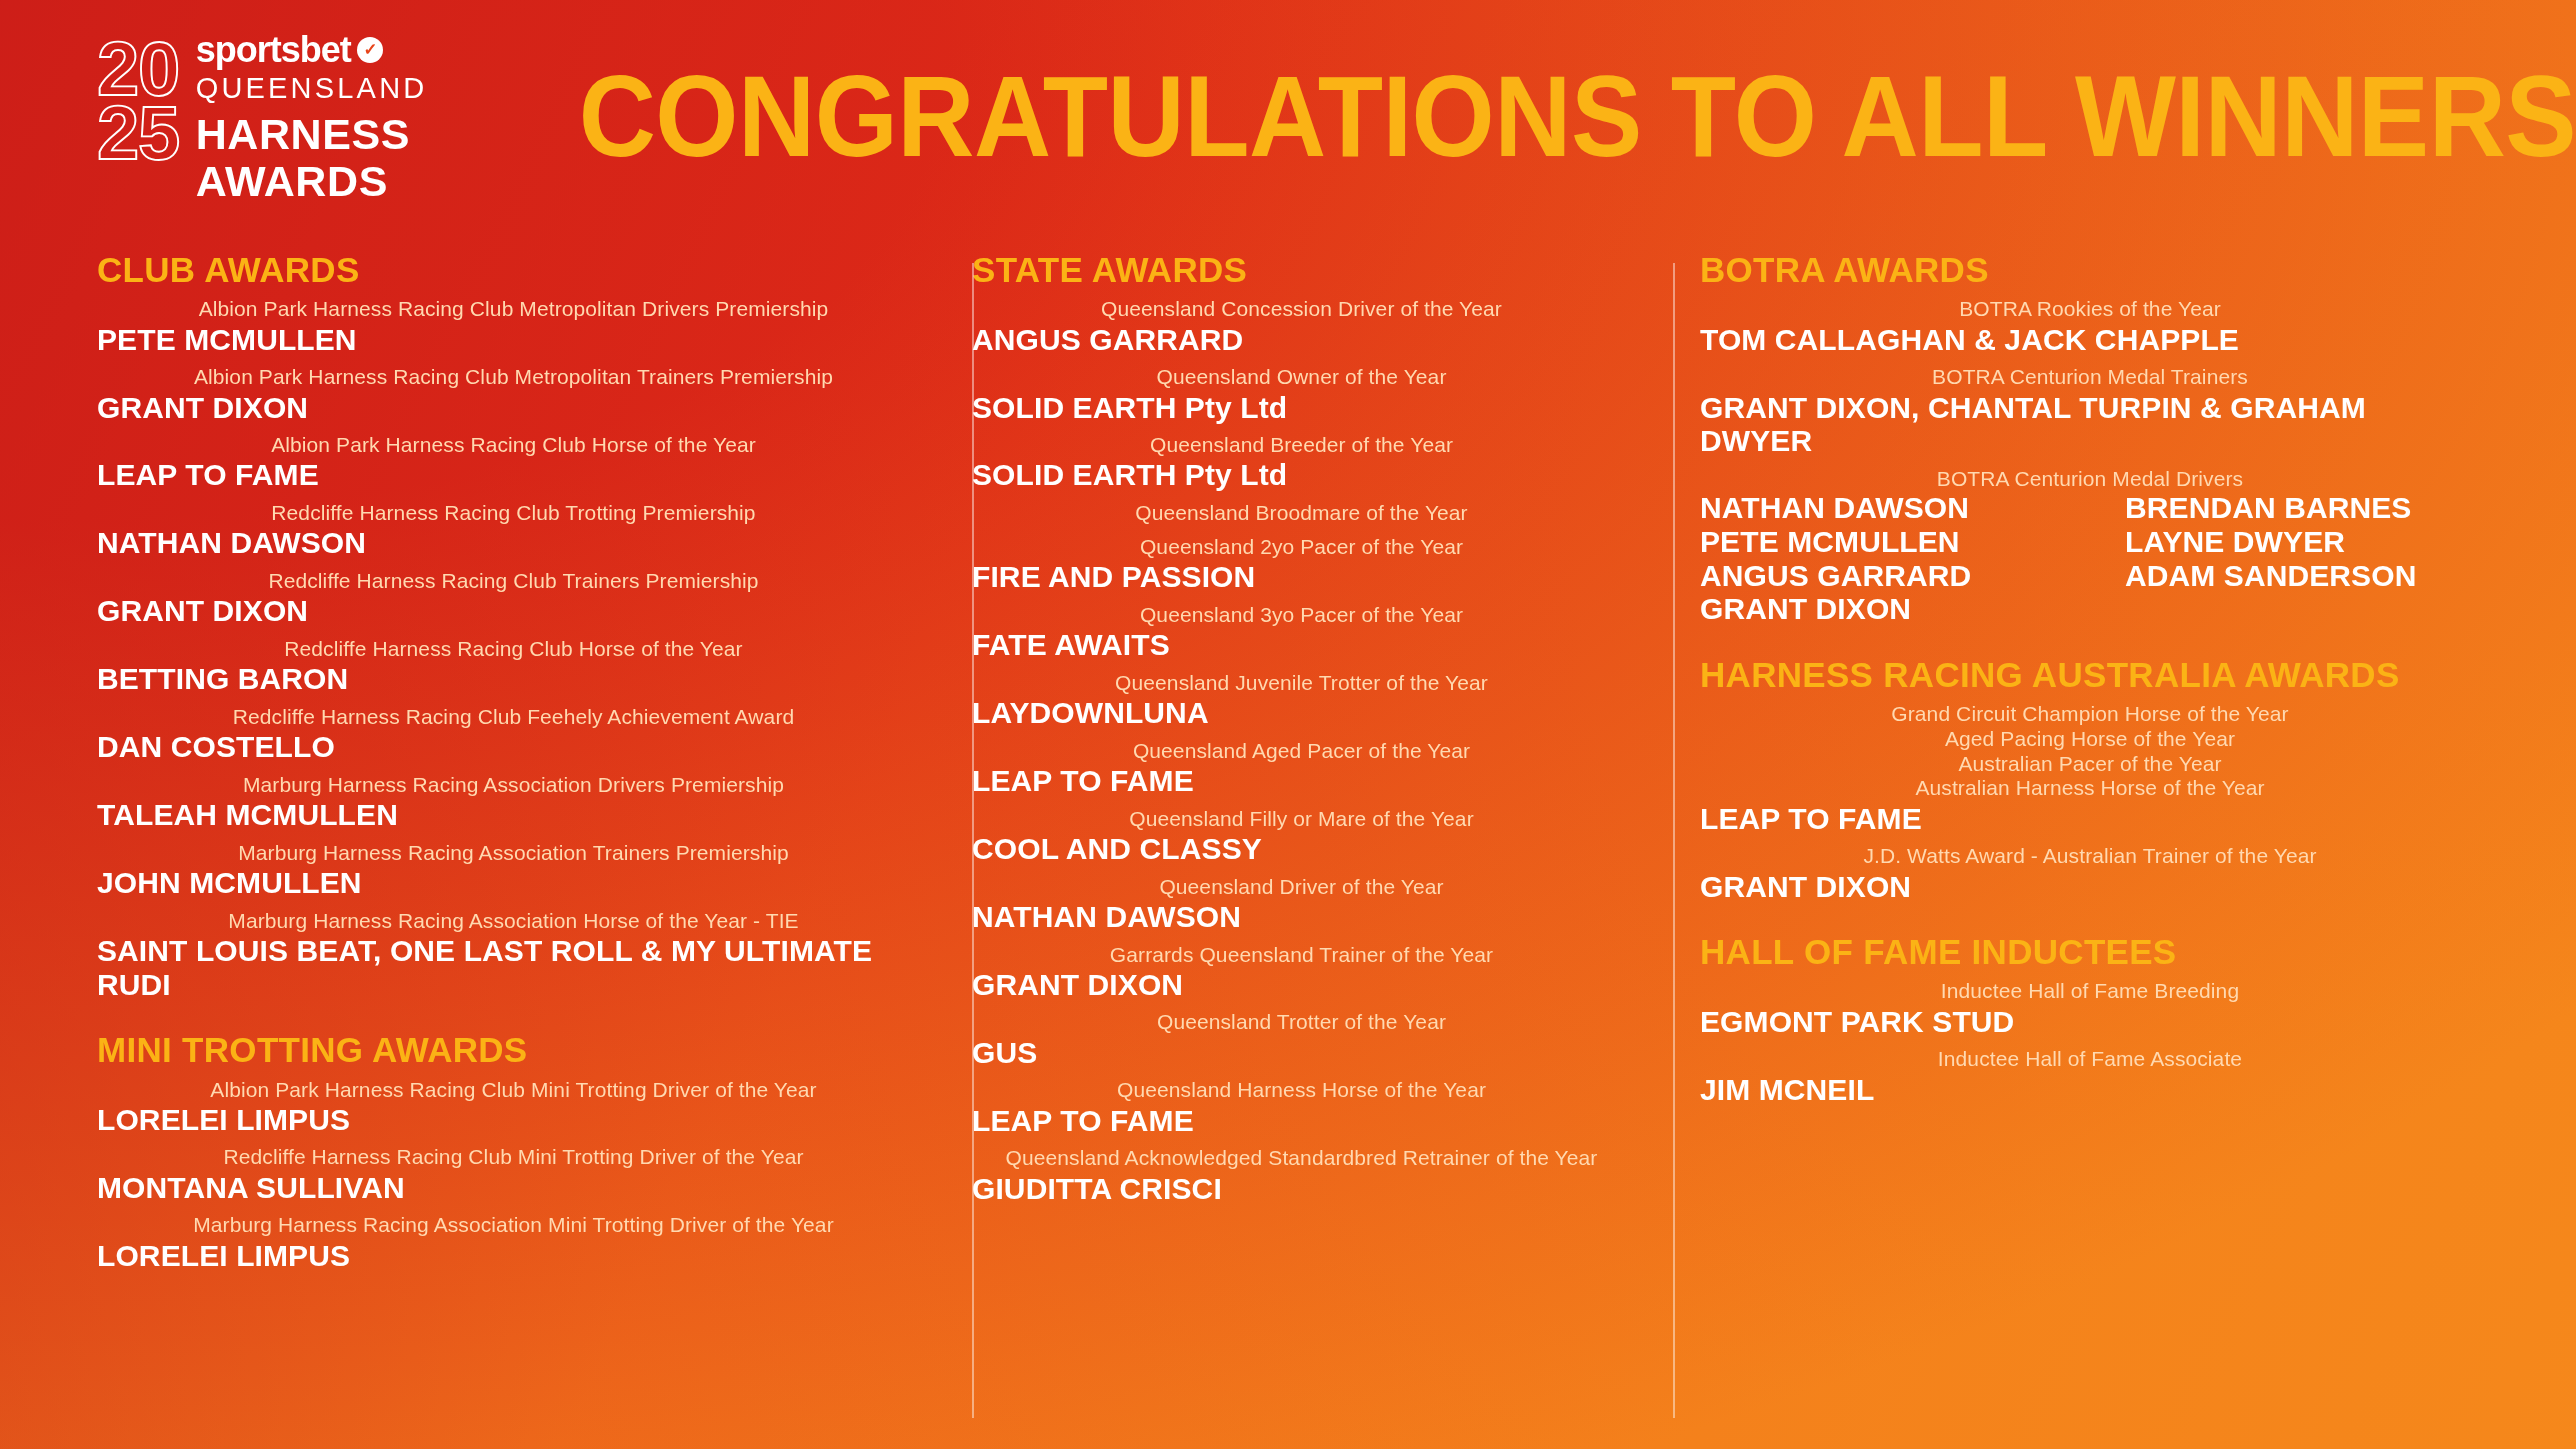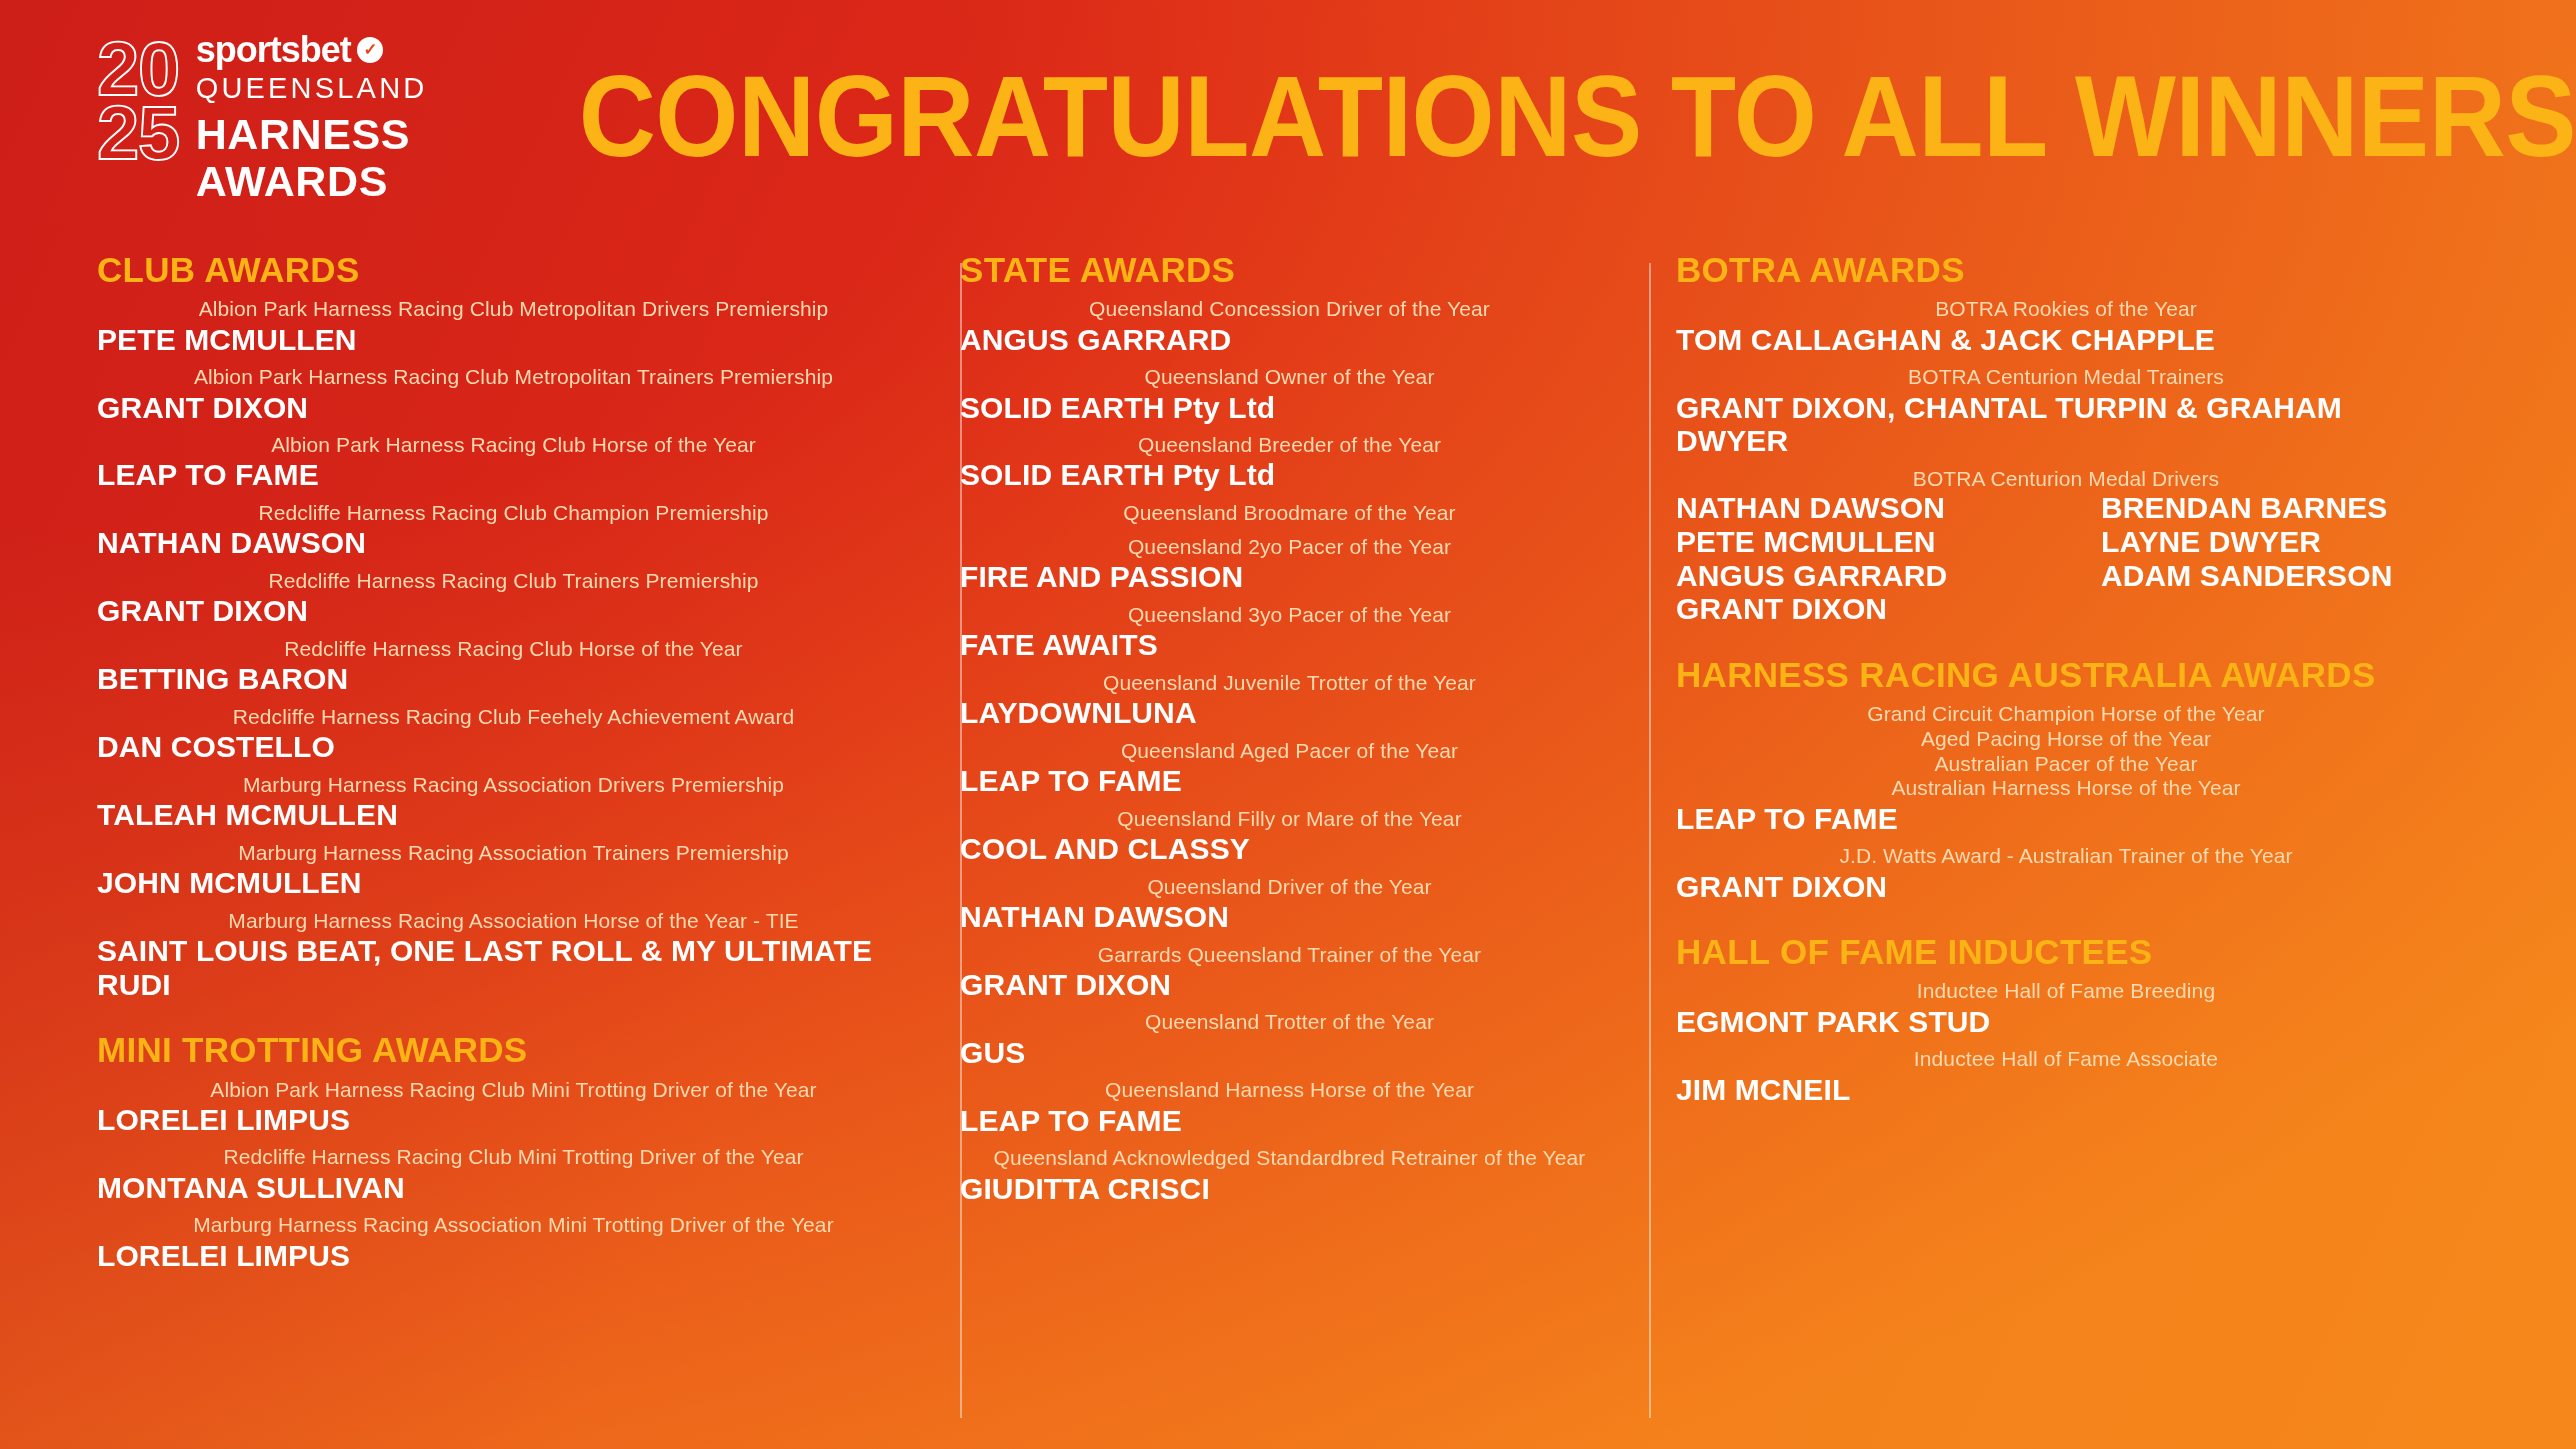--- a/index.html
+++ b/index.html
@@ -73,21 +73,21 @@
     padding-right: 19.3px;
     transform: scaleX(0.93);
     transform-origin: right center;
     white-space: nowrap;
   }
 
   
   .columns {
     display: flex;
     padding: 0 45px 0 97px;
-    gap: 0;
+    gap: 12px;
     height: 1185px;
   }
   .col { position: relative; padding-right: 30px; }
   .col-1 { width: 863px; }
   .col-2 { width: 689px; }
   .col-3 { width: 837px; padding-left: 27px; }
   .col-2::before, .col-3::before {
     content:""; position:absolute; left: 0; top: 11.6px; bottom: 18px;
     width: 1.9px; background: rgba(255,255,255,0.45);
   }
@@ -166,21 +166,21 @@
         </div>
       <div class="award">
           <div class="award-label">Albion Park Harness Racing Club Metropolitan Trainers Premiership</div>
           <div class="award-winner">GRANT DIXON</div>
         </div>
       <div class="award">
           <div class="award-label">Albion Park Harness Racing Club Horse of the Year</div>
           <div class="award-winner">LEAP TO FAME</div>
         </div>
       <div class="award">
-          <div class="award-label">Redcliffe Harness Racing Club Champion Premiership</div>
+          <div class="award-label">Redcliffe Harness Racing Club Trotting Premiership</div>
           <div class="award-winner">NATHAN DAWSON</div>
         </div>
       <div class="award">
           <div class="award-label">Redcliffe Harness Racing Club Trainers Premiership</div>
           <div class="award-winner">GRANT DIXON</div>
         </div>
       <div class="award">
           <div class="award-label">Redcliffe Harness Racing Club Horse of the Year</div>
           <div class="award-winner">BETTING BARON</div>
         </div>

